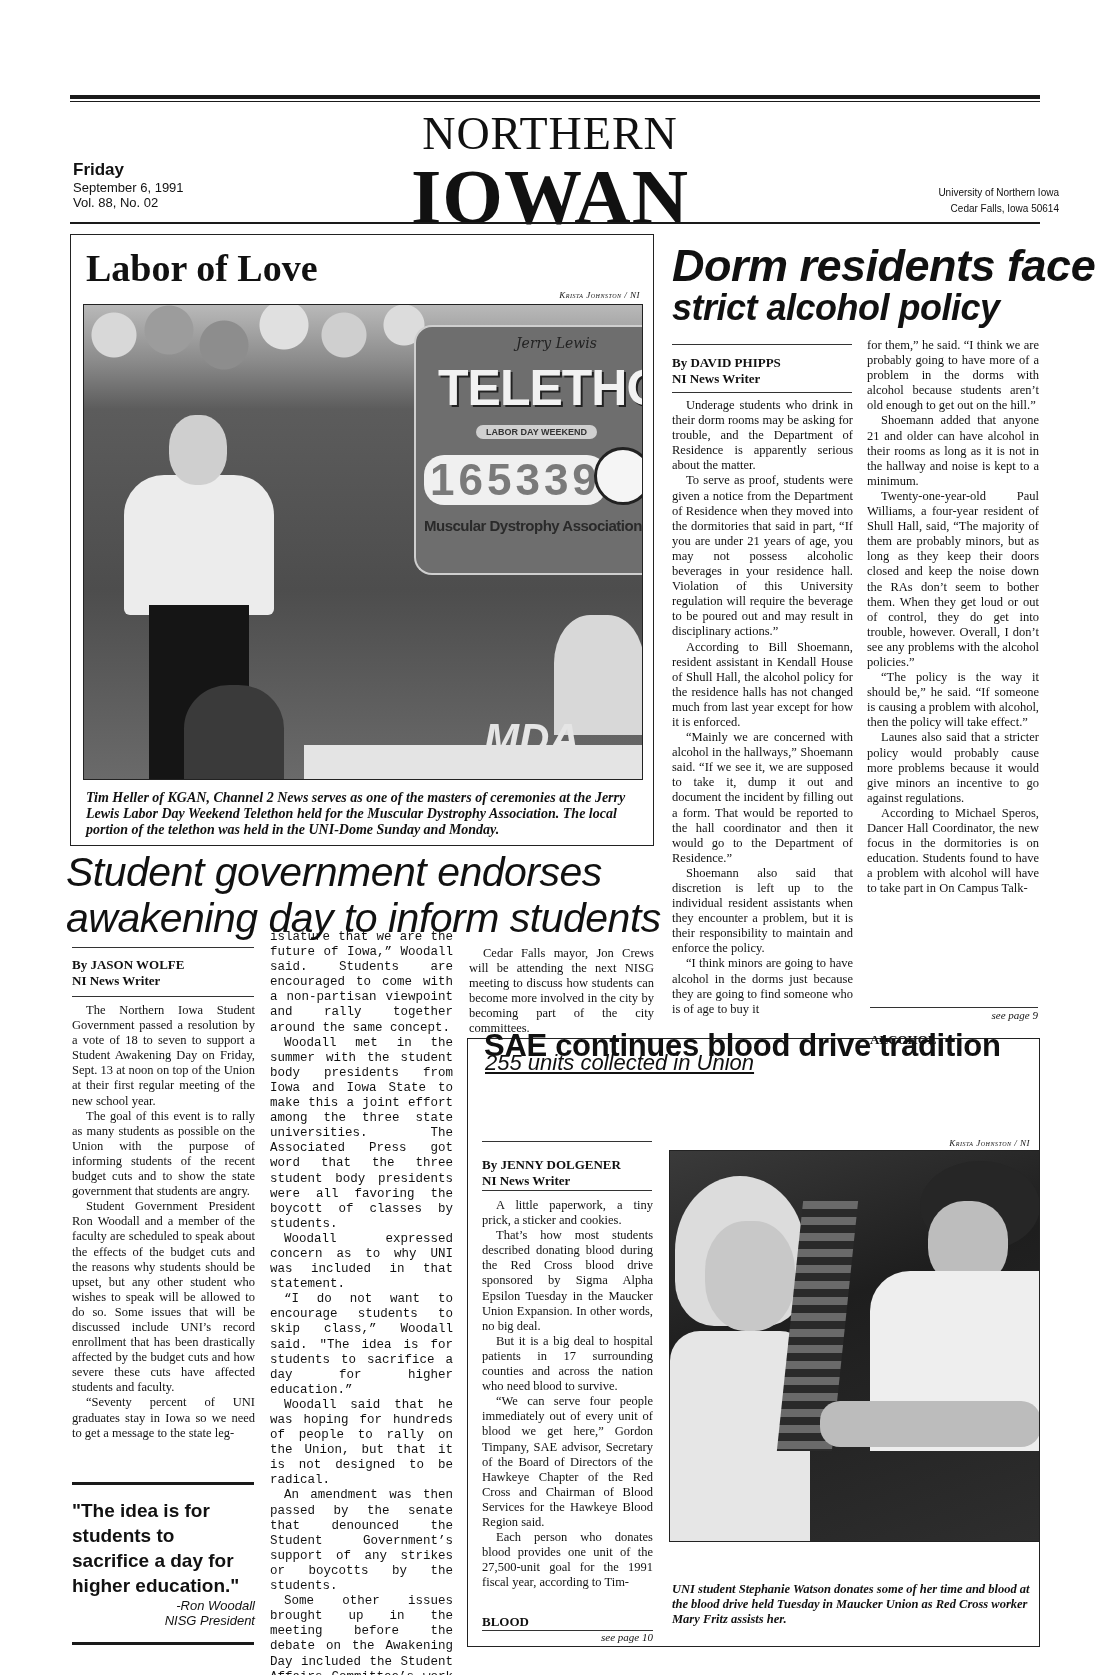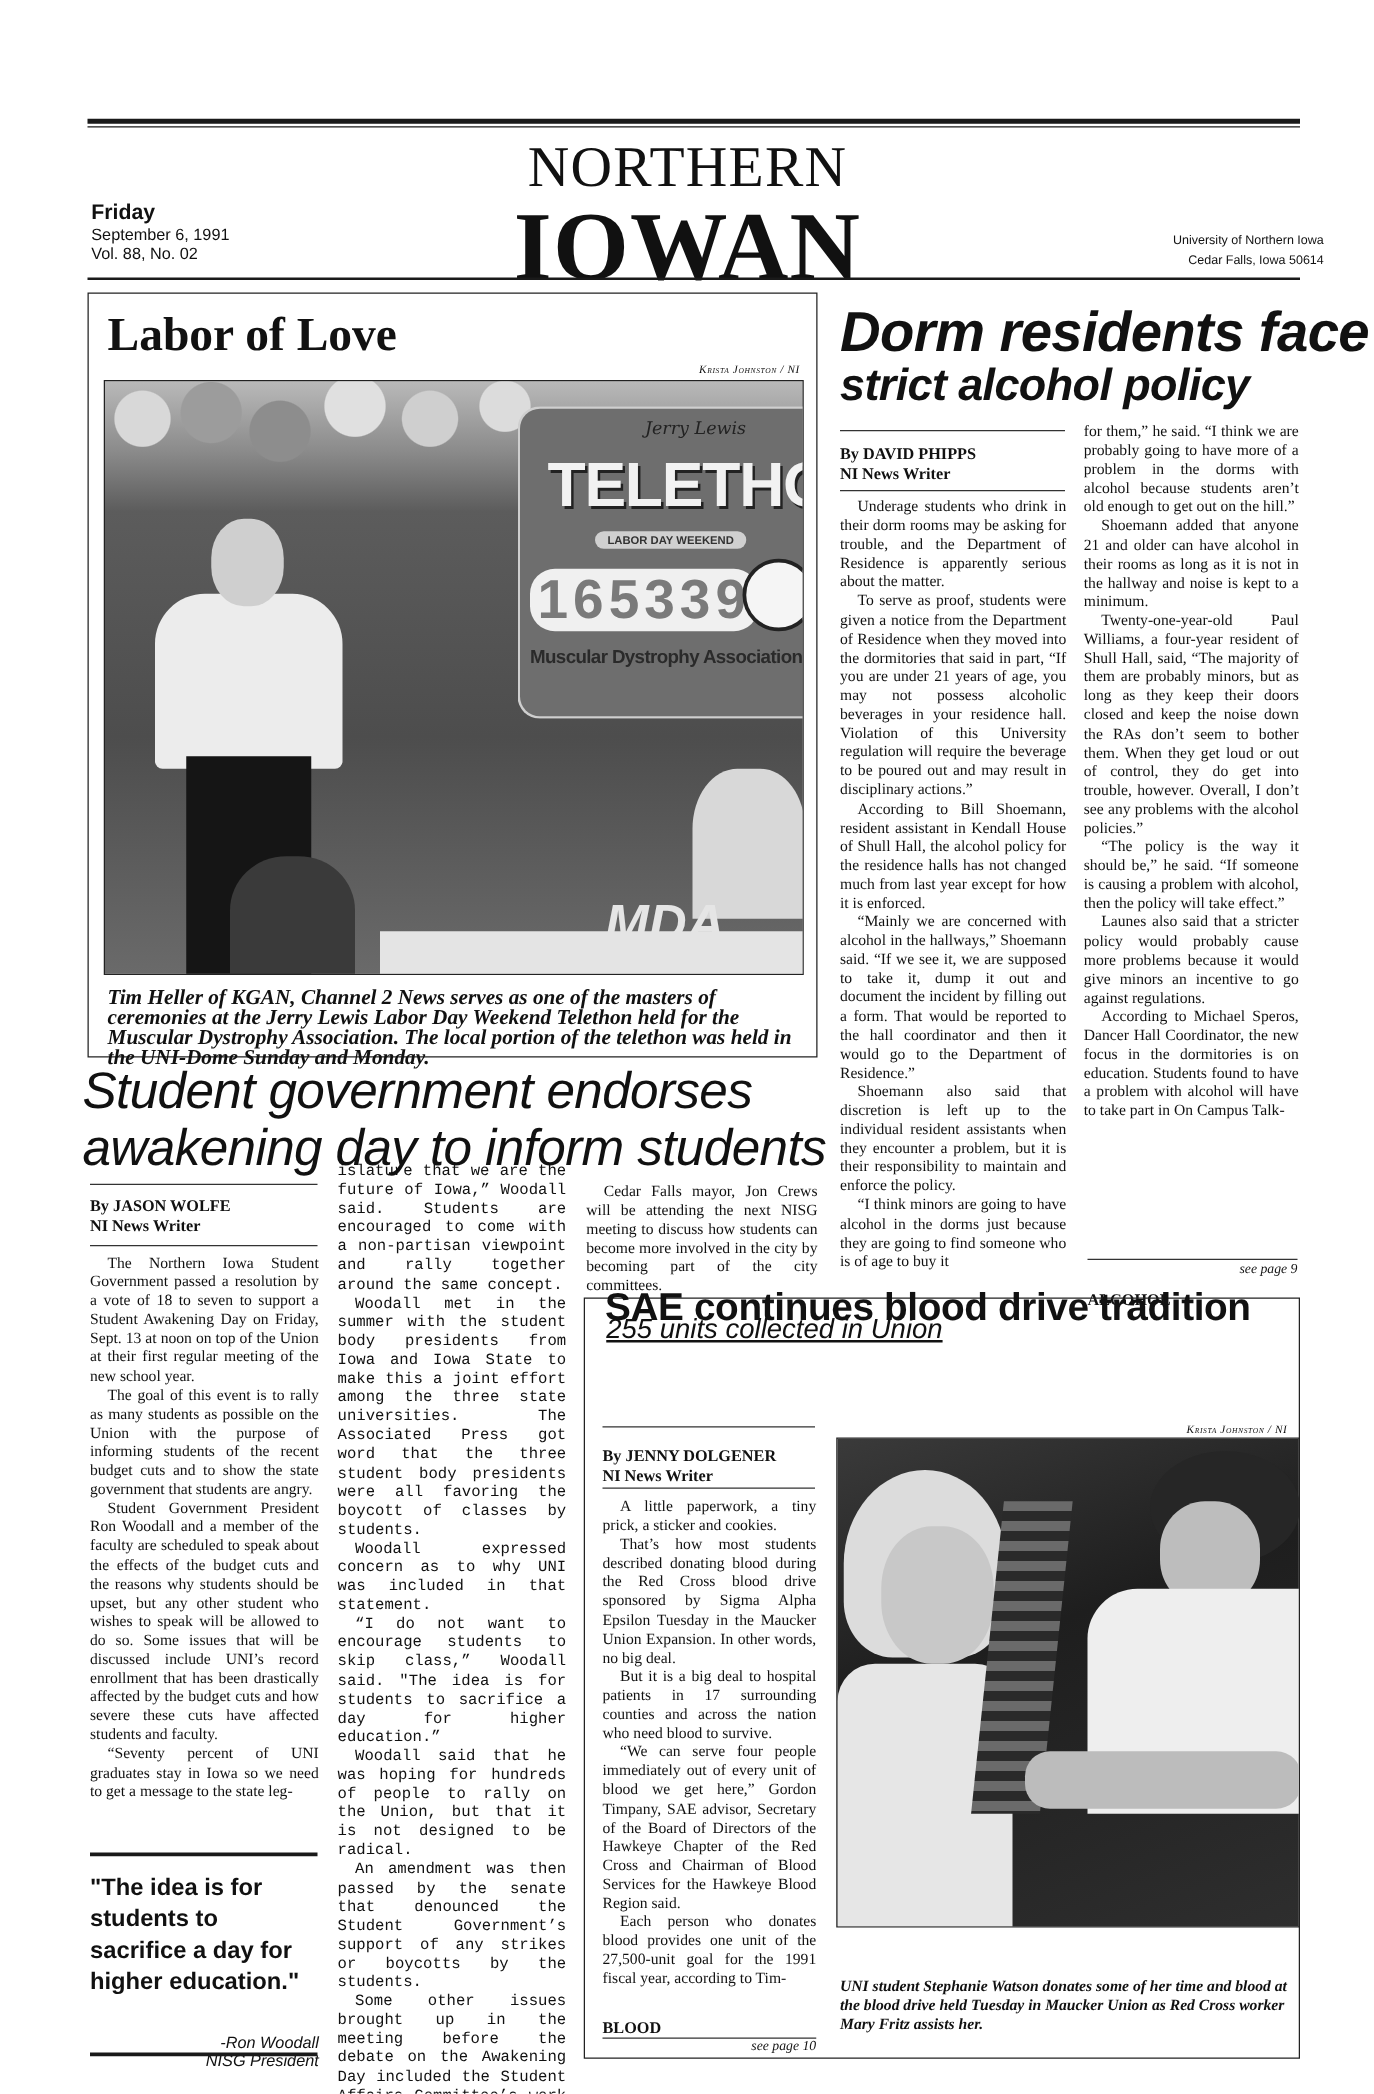--- a/index.html
+++ b/index.html
@@ -12,31 +12,31 @@
   .mast-left .day { font-size: 17px; font-weight: bold; line-height: 20px; }
   .mast-left .line { font-size: 13px; line-height: 15px; }
   .mast-title { left: 380px; width: 340px; text-align: center; top: 110px; }
   .mast-title .t1 { font-size: 46px; line-height: 48px; letter-spacing: 1px; font-family: "Liberation Serif", serif; }
   .mast-title .t2 { font-size: 78px; line-height: 78px; font-weight: bold; font-family: "Liberation Serif", serif; letter-spacing: 1px; }
   .mast-right { right: 40px; top: 185px; text-align: right; font-family: "Liberation Sans", sans-serif; font-size: 10px; line-height: 16px; }
   
   .box { position: absolute; border: 1.5px solid #222; }
   .photo { position: absolute; border: 1.5px solid #222; overflow: hidden; }
   .credit { position: absolute; font-style: italic; font-size: 9px; font-variant: small-caps; letter-spacing: 0.5px; }
-  .caption { position: absolute; font-style: italic; font-weight: bold; font-size: 17px; line-height: 16px; }
+  .caption { position: absolute; font-style: italic; font-weight: bold; font-size: 14px; line-height: 16px; }
   .head-serif { position: absolute; font-family: "Liberation Serif", serif; font-weight: bold; }
   .head-sans-i { position: absolute; font-family: "Liberation Sans", sans-serif; font-style: italic; }
   .byline { position: absolute; font-weight: bold; font-size: 13px; line-height: 16px; }
   .thin-rule { position: absolute; height: 1px; background: #333; }
   .col { position: absolute; font-size: 12.5px; line-height: 15.1px; text-align: justify; }
   .col p { text-indent: 14px; }
   .jump-label { position: absolute; font-weight: bold; font-size: 13px; }
   .jump-page { position: absolute; font-style: italic; font-size: 11px; }
   .pull { position: absolute; font-family: "Liberation Sans", sans-serif; font-weight: bold; font-size: 19px; line-height: 25px; }
-  .attrib { position: absolute; font-family: "Liberation Sans", sans-serif; font-style: italic; font-size: 13px; line-height: 15px; text-align: right; margin-top: 28px; }
+  .attrib { position: absolute; font-family: "Liberation Sans", sans-serif; font-style: italic; font-size: 13px; line-height: 15px; text-align: right; }
 </style>
 </head>
 <body>
 
 <div class="rule-thick" style="left:70px; top:95px; width:970px; height:4px;"></div>
 <div class="rule-thick" style="left:70px; top:101px; width:970px; height:1px;"></div>
 
 <div class="abs mast-left">
   <div class="day">Friday</div>
   <div class="line">September 6, 1991</div>

